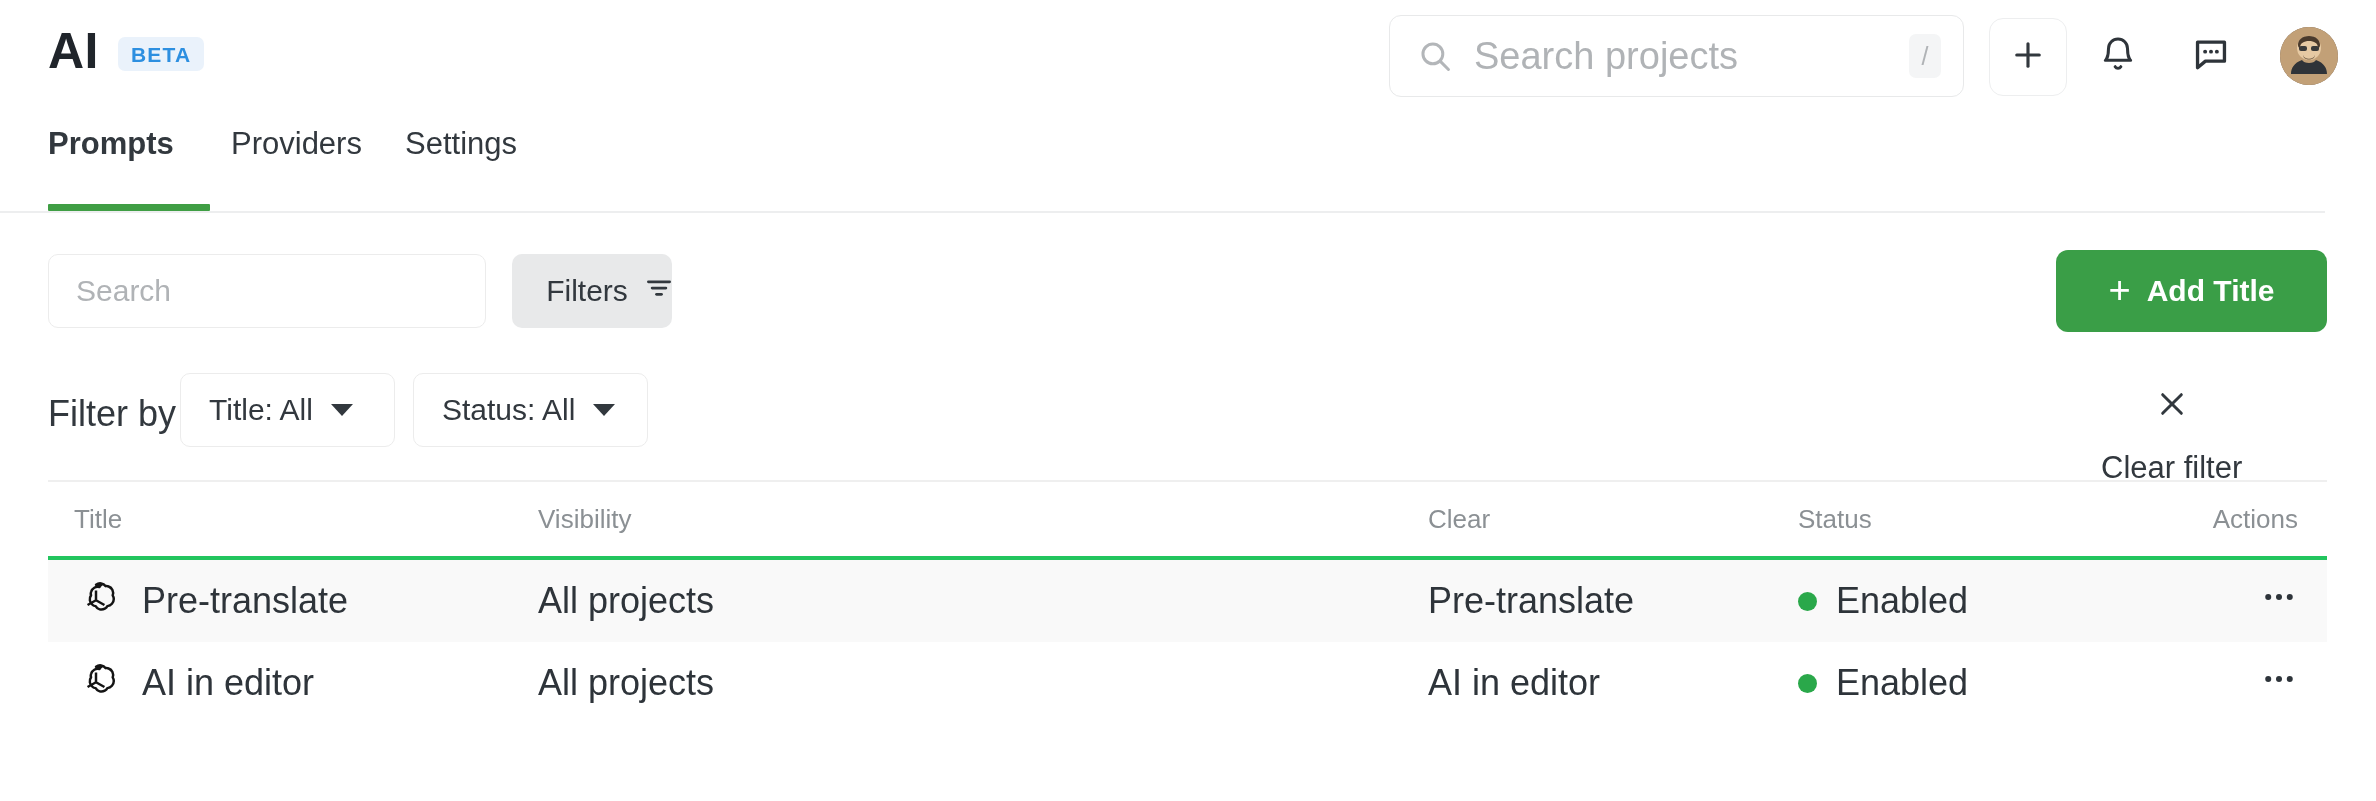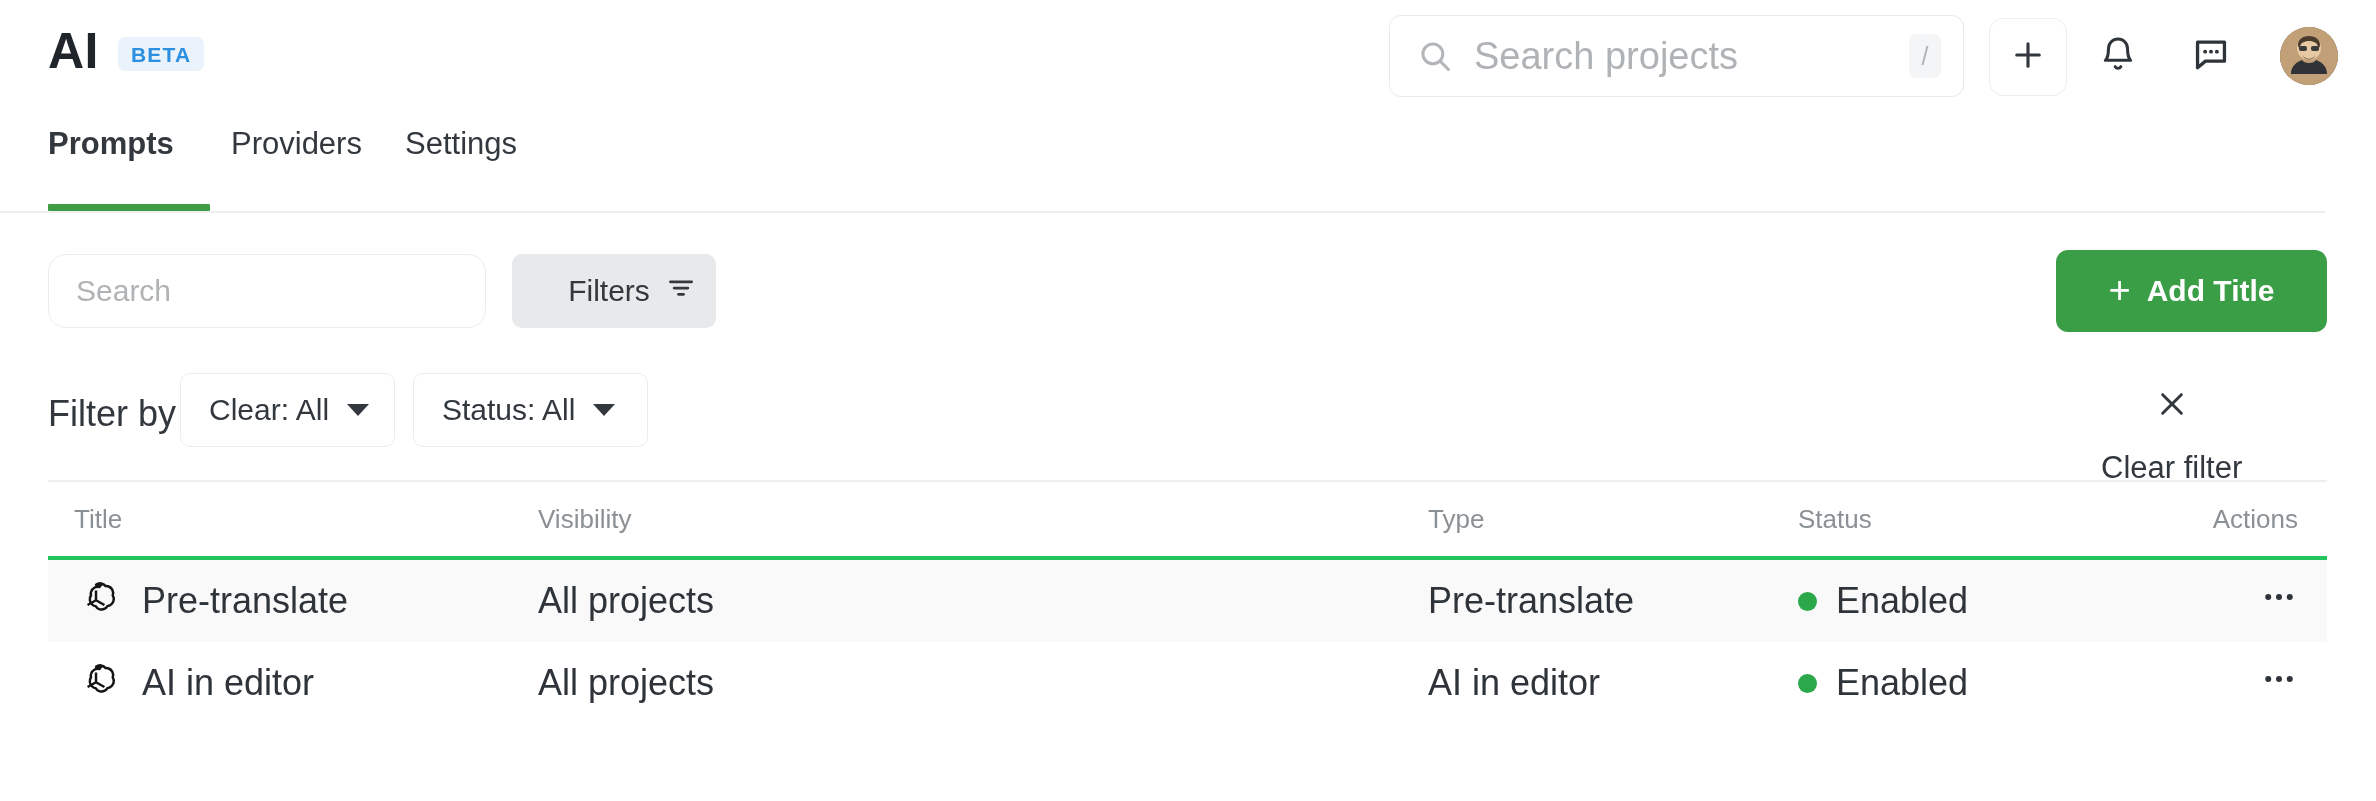--- a/index.html
+++ b/index.html
@@ -70,26 +70,26 @@
   .tab-providers { left: 231px; }
   .tab-settings { left: 405px; }
   .tab-underline {
     position: absolute; left: 48px; top: 204px; width: 162px; height: 7px;
     background: #3f9e44; border-radius: 1px;
   }
 
   
   .searchfield {
     position: absolute; left: 48px; top: 254px; width: 438px; height: 74px;
-    border: 1.5px solid #ececec; border-radius: 18px; background: #fff;
+    border: 1.5px solid #ececec; border-radius: 10px; background: #fff;
     display: flex; align-items: center; padding-left: 27px;
     color: #b0b3b6; font-size: 30px;
   }
   .filters-btn {
-    position: absolute; left: 512px; top: 254px; width: 204px; height: 74px;
+    position: absolute; left: 512px; top: 254px; width: 160px; height: 74px;
     background: #e8e9ea; border-radius: 10px; display: flex; align-items: center;
     justify-content: center; gap: 16px; color: #32383e; font-size: 30px; padding-left: 36px;
   }
   .add-prompt-btn {
     position: absolute; left: 2056px; top: 250px; width: 271px; height: 82px;
     background: #3a9e47; border-radius: 12px; color: #fff;
     display: flex; align-items: center; justify-content: center; gap: 16px;
     font-size: 30px; font-weight: bold;
   }
   .add-prompt-btn .plus-glyph { font-size: 38px; font-weight: normal; line-height: 1; margin-top:-3px;}
@@ -220,21 +220,21 @@
   </div>
 
   <div class="add-prompt-btn">
     <span class="plus-glyph">+</span>
     <span>Add Title</span>
   </div>
 
   <div class="filterby-label">Filter by</div>
 
   <div class="dd dd-type">
-    <span>Clear: All</span>
+    <span>Title: All</span>
     <span class="caret"></span>
   </div>
 
   <div class="dd dd-status">
     <span>Status: All</span>
     <span class="caret"></span>
   </div>
 
   <div class="clear-filter">
     <span>
@@ -244,21 +244,21 @@
       </svg>
     </span>
     <span>Clear filter</span>
   </div>
 
   <div class="table">
 
     <div class="thead">
       <div class="c-title">Title</div>
       <div class="c-vis">Visibility</div>
-      <div class="c-type">Type</div>
+      <div class="c-type">Clear</div>
       <div class="c-status">Status</div>
       <div class="c-actions">Actions</div>
     </div>
 
     <div class="trow shaded">
       <div class="c-title">
         <span class="oai">
           <svg viewBox="0 0 24 24" width="44" height="44" fill="none" stroke="#141414" stroke-width="1.35" stroke-linejoin="round">
             <path d="M12 3.1c1.7-1.2 4-.9 5.3.8.5-.1 1.1 0 1.6.2 1.9.7 2.9 2.9 2.2 4.8.4.6.6 1.3.6 2 0 2-1.5 3.7-3.5 3.9-.3.6-.8 1.1-1.4 1.4-1.8 1-4 .4-5-1.4-.6-.1-1.2-.3-1.7-.7-1.6-1.2-2-3.5-.8-5.2-.2-.6-.2-1.3 0-1.9.6-2 2.6-3.1 4.6-2.6.2-.5.6-1 1.1-1.3z"></path>
             <path d="M12 6.3v5.3l4.6 2.6M12 11.6 7.4 14.2M12 11.6V6.3"></path>

